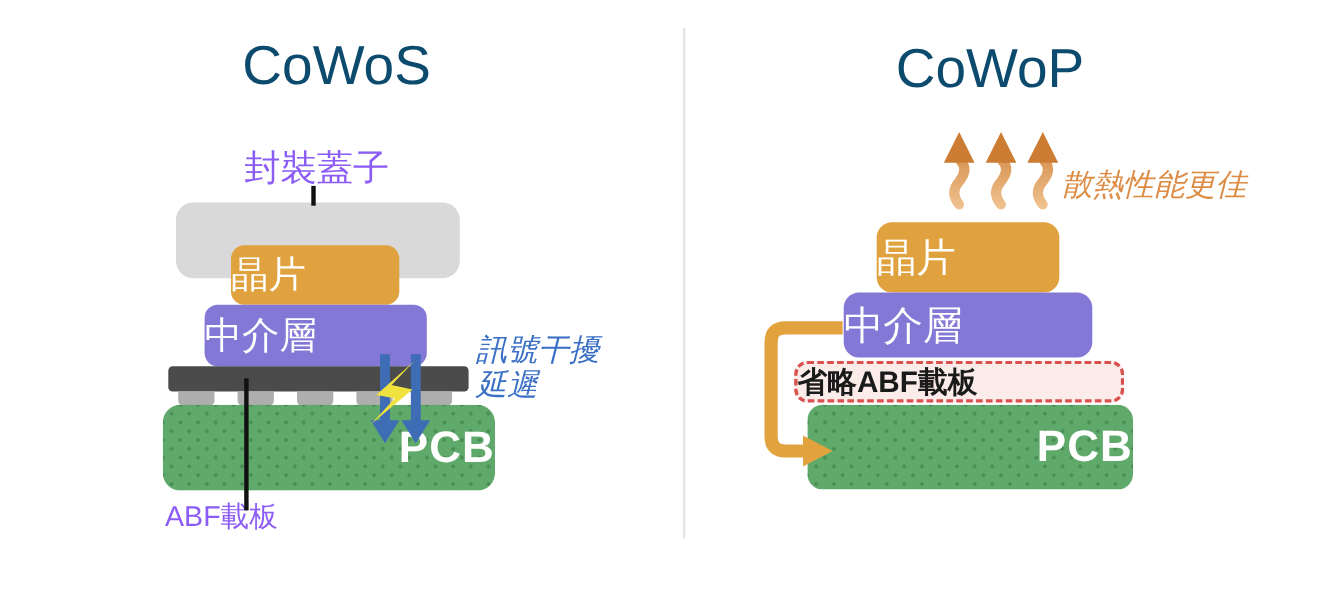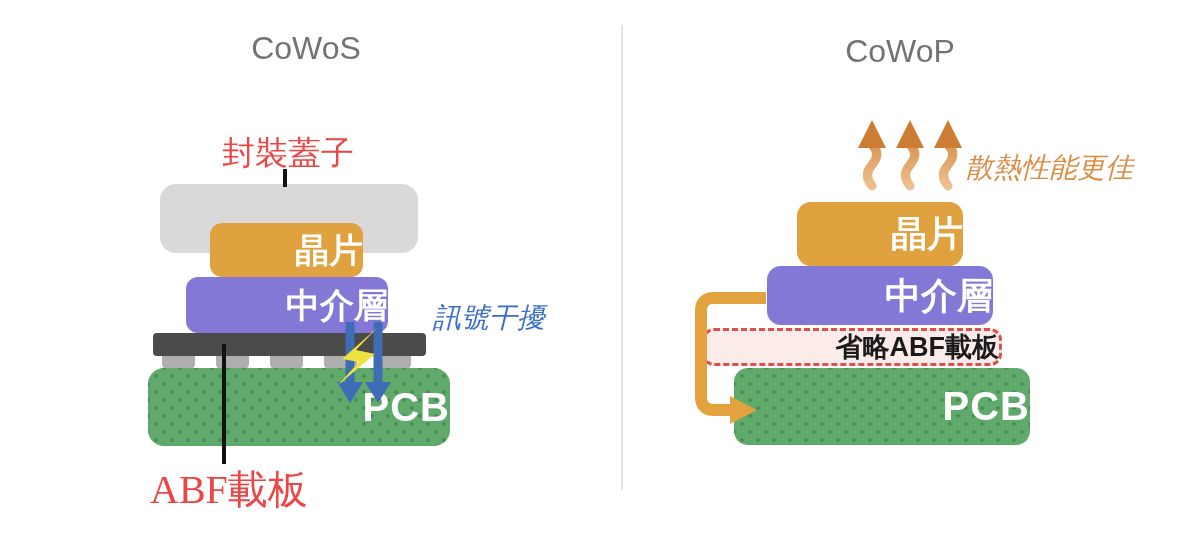--- a/index.html
+++ b/index.html
@@ -2,46 +2,46 @@
 <html><head>
 <meta charset="utf-8">
 <style>
   html,body{margin:0;padding:0;background:#ffffff;}
   .canvas{
     position:relative;width:1204px;height:556px;background:#ffffff;overflow:hidden;
     font-family:"Liberation Sans","DejaVu Sans",sans-serif;
   }
   .abs{position:absolute;}
   .divider{left:621px;top:25px;width:2px;height:465px;background:#e3e3e3;border-radius:1px;}
-  .panel-title{font-size:32px;font-weight:400;color:#737373;transform:translateX(-50%);white-space:nowrap;}
-  .cn-label{color:#ef4444;font-weight:500;white-space:nowrap;font-family:Liberation Serif, serif;}
-  .layer{box-sizing:border-box;text-align:right;color:#fff;font-weight:700;white-space:nowrap;}
+  .panel-title{font-size:50px;font-weight:400;color:#0c4a6e;transform:translateX(-50%);white-space:nowrap;}
+  .cn-label{color:#8b5cf6;font-weight:500;white-space:nowrap;}
+  .layer{box-sizing:border-box;text-align:left;color:#fff;font-weight:400;white-space:nowrap;}
   .lid{left:160px;top:184px;width:258px;height:69px;background:#d9d9d9;border-radius:16px;}
   .chip-l{left:210px;top:223px;width:153px;height:54px;background:#e0a23e;border-radius:12px;font-size:34px;line-height:54px;}
   .interposer-l{left:186px;top:277px;width:202px;height:56px;background:#8478d7;border-radius:12px;font-size:34px;line-height:56px;}
   .bar{left:153px;top:333px;width:273px;height:23px;background:#4b4b4b;border-radius:4px;}
   .bump{top:356px;width:33px;height:13px;background:#aeaeae;border-radius:0 0 5px 5px;}
   .pcb{
     background-color:#5fa96b;border-radius:16px;
     background-image:radial-gradient(#4a8e56 1.6px,transparent 1.9px),radial-gradient(#4a8e56 1.6px,transparent 1.9px);
     background-size:16px 16px;background-position:0 0,8px 8px;
     text-align:right;color:#fff;font-weight:700;font-size:40px;letter-spacing:1px;white-space:nowrap;
   }
   .pcb-l{left:148px;top:368px;width:302px;height:78px;line-height:78px;}
   .pcb-r{left:734px;top:368px;width:296px;height:77px;line-height:77px;border-radius:14px;}
   .lid-label{left:288px;top:131px;font-size:33px;transform:translateX(-50%);}
-  .abf-label{left:150px;top:462px;font-size:40px;}
+  .abf-label{left:150px;top:452px;font-size:26px;}
   .blue-note{left:433px;top:302px;font-size:28px;line-height:32px;color:#3a6fc5;font-weight:500;white-space:nowrap;font-style:italic;}
   .heat-note{left:965px;top:149px;font-size:28px;color:#dd8c45;font-weight:500;white-space:nowrap;font-style:italic;}
   .chip-r{left:797px;top:202px;width:166px;height:64px;background:#e0a23e;border-radius:14px;font-size:36px;line-height:64px;}
   .interposer-r{left:767px;top:266px;width:226px;height:59px;background:#8478d7;border-radius:14px;font-size:36px;line-height:59px;}
   .omitted{
-    left:702px;top:328px;width:300px;height:38px;box-sizing:border-box;
+    left:722px;top:328px;width:300px;height:38px;box-sizing:border-box;
     background:#fbecea;border:3px dashed #d9504d;border-radius:12px;
-    text-align:right;font-size:27px;font-weight:600;color:#1a1a1a;line-height:32px;white-space:nowrap;
+    text-align:left;font-size:27px;font-weight:600;color:#1a1a1a;line-height:32px;white-space:nowrap;
   }
   .overlay{left:0;top:0;width:1204px;height:556px;pointer-events:none;}
 </style>
 </head>
 <body>
 
 <div class="canvas">
 
   <div class="abs divider"></div>
 
@@ -61,20 +61,21 @@
   <div class="abs bump" style="left:270px;"></div>
   <div class="abs bump" style="left:324px;"></div>
   <div class="abs bump" style="left:378px;"></div>
 
   <div class="abs pcb pcb-l">PCB</div>
 
   <div class="abs cn-label abf-label">ABF載板</div>
 
   <div class="abs blue-note">
     <div>訊號干擾</div>
+    <div>延遲</div>
   </div>
 
   <div class="abs panel-title" style="left:900px;top:33px;">CoWoP</div>
 
   <div class="abs heat-note">散熱性能更佳</div>
 
   <div class="abs layer chip-r">晶片</div>
 
   <div class="abs layer interposer-r">中介層</div>
 

